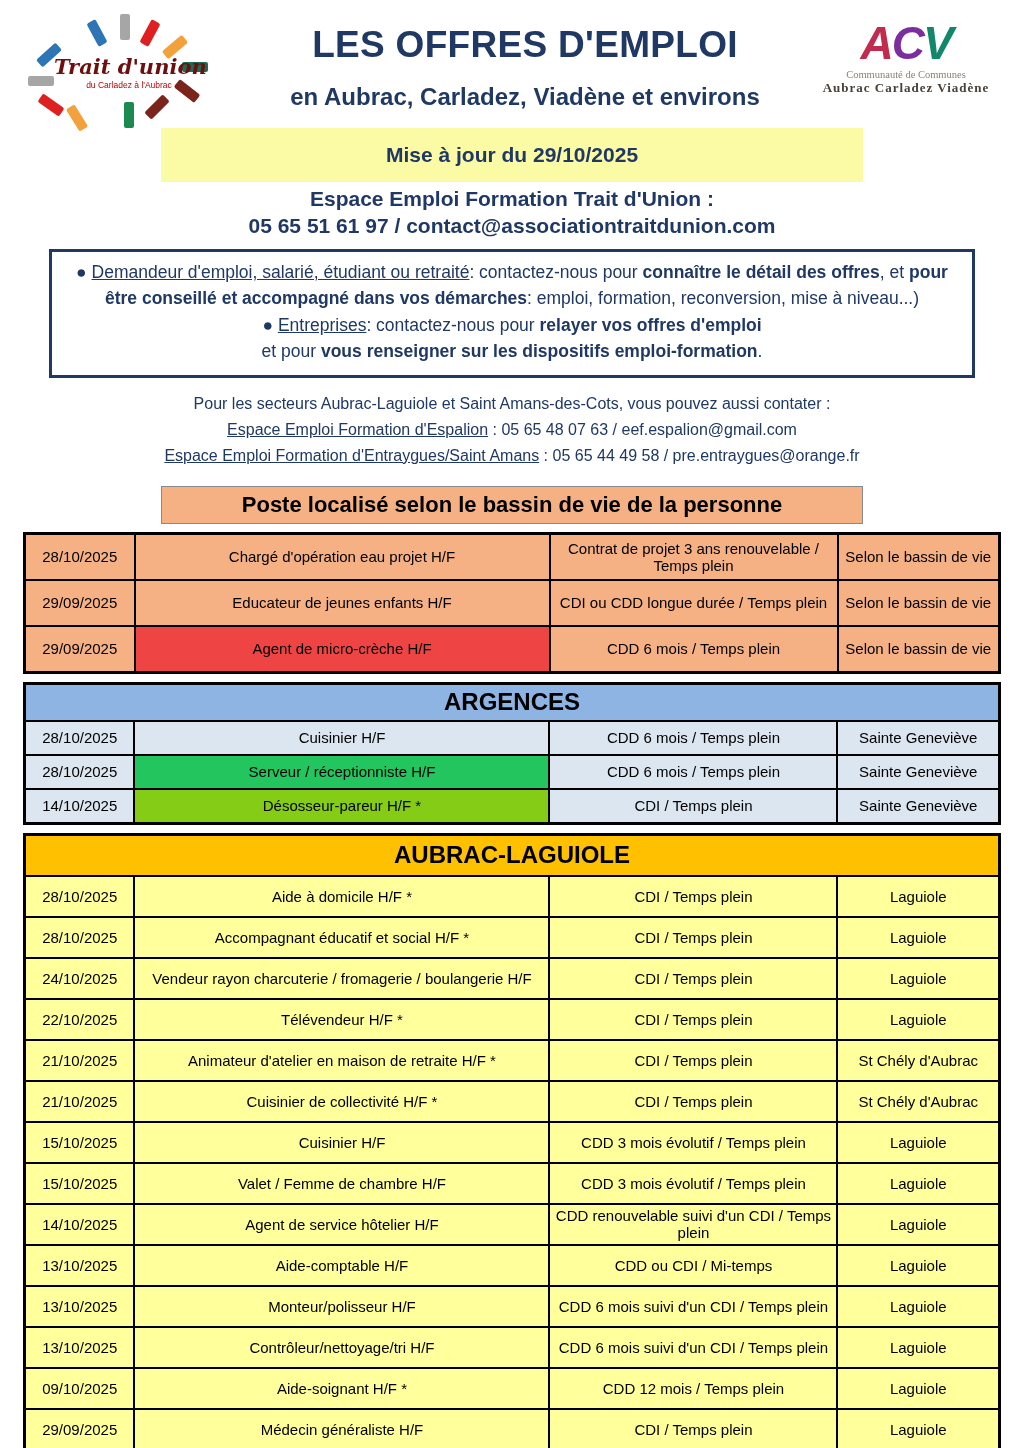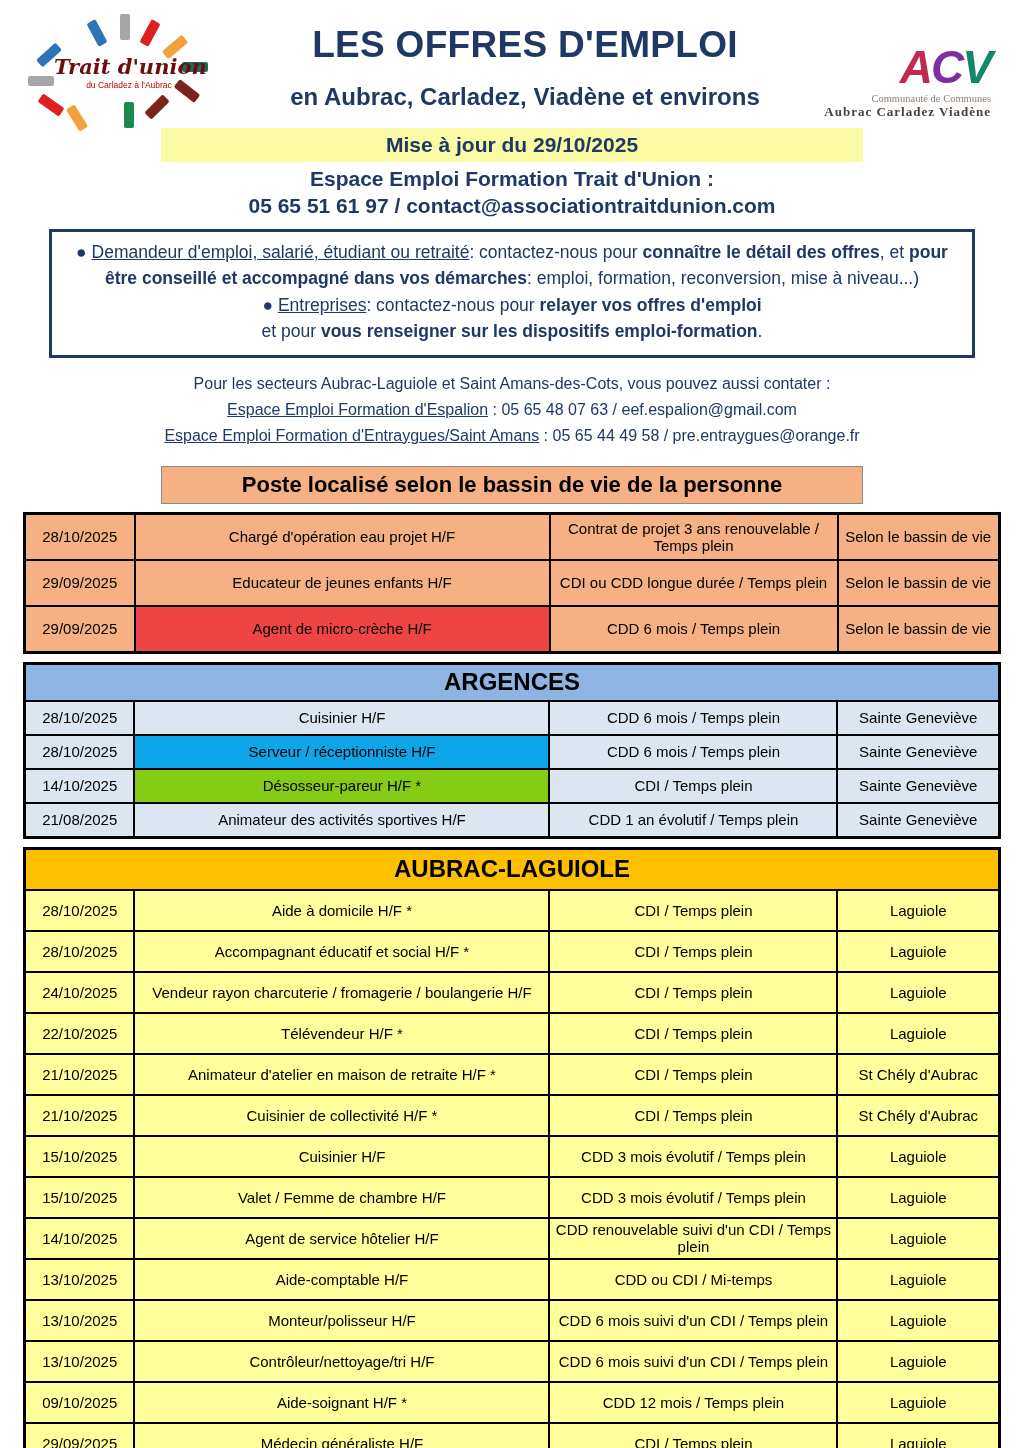--- a/index.html
+++ b/index.html
@@ -27,31 +27,31 @@
   .d5{left:12px;top:34px;transform:rotate(-42deg);background:#2E75B6;}
   .d6{left:4px;top:60px;background:#A6A6A6;}
   .d7{left:14px;top:84px;transform:rotate(35deg);background:#DF2020;}
   .d8{left:40px;top:97px;transform:rotate(58deg);background:#F2A13C;}
   .d9{left:158px;top:46px;background:#1C6B52;}
   .d10{left:150px;top:70px;transform:rotate(38deg);background:#7B241C;}
   .d11{left:92px;top:94px;transform:rotate(90deg);background:#1C8A50;}
   .d12{left:120px;top:86px;transform:rotate(-45deg);background:#7B241C;}
 
   
-  .logo-acv{width:170px;flex:none;text-align:right;margin-top:28px;}
+  .logo-acv{width:170px;flex:none;text-align:center;margin-top:4px;}
   .acv-letters{font-size:46px;font-weight:bold;font-style:italic;line-height:1;letter-spacing:-2px;}
   .acv-a{color:#C12B4E;}
   .acv-c{color:#7C2D9E;}
   .acv-v{color:#12876B;}
   .acv-l1{font-family:"Liberation Serif",serif;font-size:10.5px;color:#8C8078;margin-top:3px;}
   .acv-l2{font-family:"Liberation Serif",serif;font-size:13px;font-weight:bold;color:#4A4038;letter-spacing:1px;}
 
   
   .update-band{width:702px;margin:7px auto 0;background:#FBFBA6;text-align:center;
-               font-size:21px;font-weight:bold;color:#1F3864;padding:5px 0;}
+               font-size:21px;font-weight:bold;color:#1F3864;padding:15px 0;}
   .org-line{margin-top:5px;text-align:center;font-size:21px;font-weight:bold;color:#1F3864;}
   .phone-line{margin-top:3px;text-align:center;font-size:21px;font-weight:bold;color:#1F3864;}
 
   
   .info-box{width:888px;margin:11px auto 0;border:3px solid #1F3864;
             padding:7px 16px 11px;text-align:center;color:#1F3864;
             font-size:17.5px;line-height:1.5;}
   .u{text-decoration:underline;}
   .b{font-weight:bold;}
 
@@ -175,34 +175,28 @@
     </thead>
     <tbody>
         <tr>
           <td style="background: rgb(220, 230, 241);">28/10/2025</td>
           <td style="background: rgb(220, 230, 241);">Cuisinier H/F</td>
           <td style="background: rgb(220, 230, 241);">CDD 6 mois / Temps plein</td>
           <td style="background: rgb(220, 230, 241);">Sainte Geneviève</td>
         </tr>
         <tr>
           <td style="background: rgb(220, 230, 241);">28/10/2025</td>
-          <td style="background: #0ea5e9;">Serveur / réceptionniste H/F</td>
+          <td style="background: #22c55e;">Serveur / réceptionniste H/F</td>
           <td style="background: rgb(220, 230, 241);">CDD 6 mois / Temps plein</td>
           <td style="background: rgb(220, 230, 241);">Sainte Geneviève</td>
         </tr>
         <tr>
           <td style="background: rgb(220, 230, 241);">14/10/2025</td>
           <td style="background: #84cc16;">Désosseur-pareur H/F *</td>
           <td style="background: rgb(220, 230, 241);">CDI / Temps plein</td>
-          <td style="background: rgb(220, 230, 241);">Sainte Geneviève</td>
-        </tr>
-        <tr>
-          <td style="background: rgb(220, 230, 241);">21/08/2025</td>
-          <td style="background: rgb(220, 230, 241);">Animateur des activités sportives H/F</td>
-          <td style="background: rgb(220, 230, 241);">CDD 1 an évolutif / Temps plein</td>
           <td style="background: rgb(220, 230, 241);">Sainte Geneviève</td>
         </tr>
       </tbody>
   </table>
 
   <table class="jobs t-aubrac gap28">
     <colgroup>
         <col style="width:110px">
         <col style="width:415px">
         <col style="width:288px">

